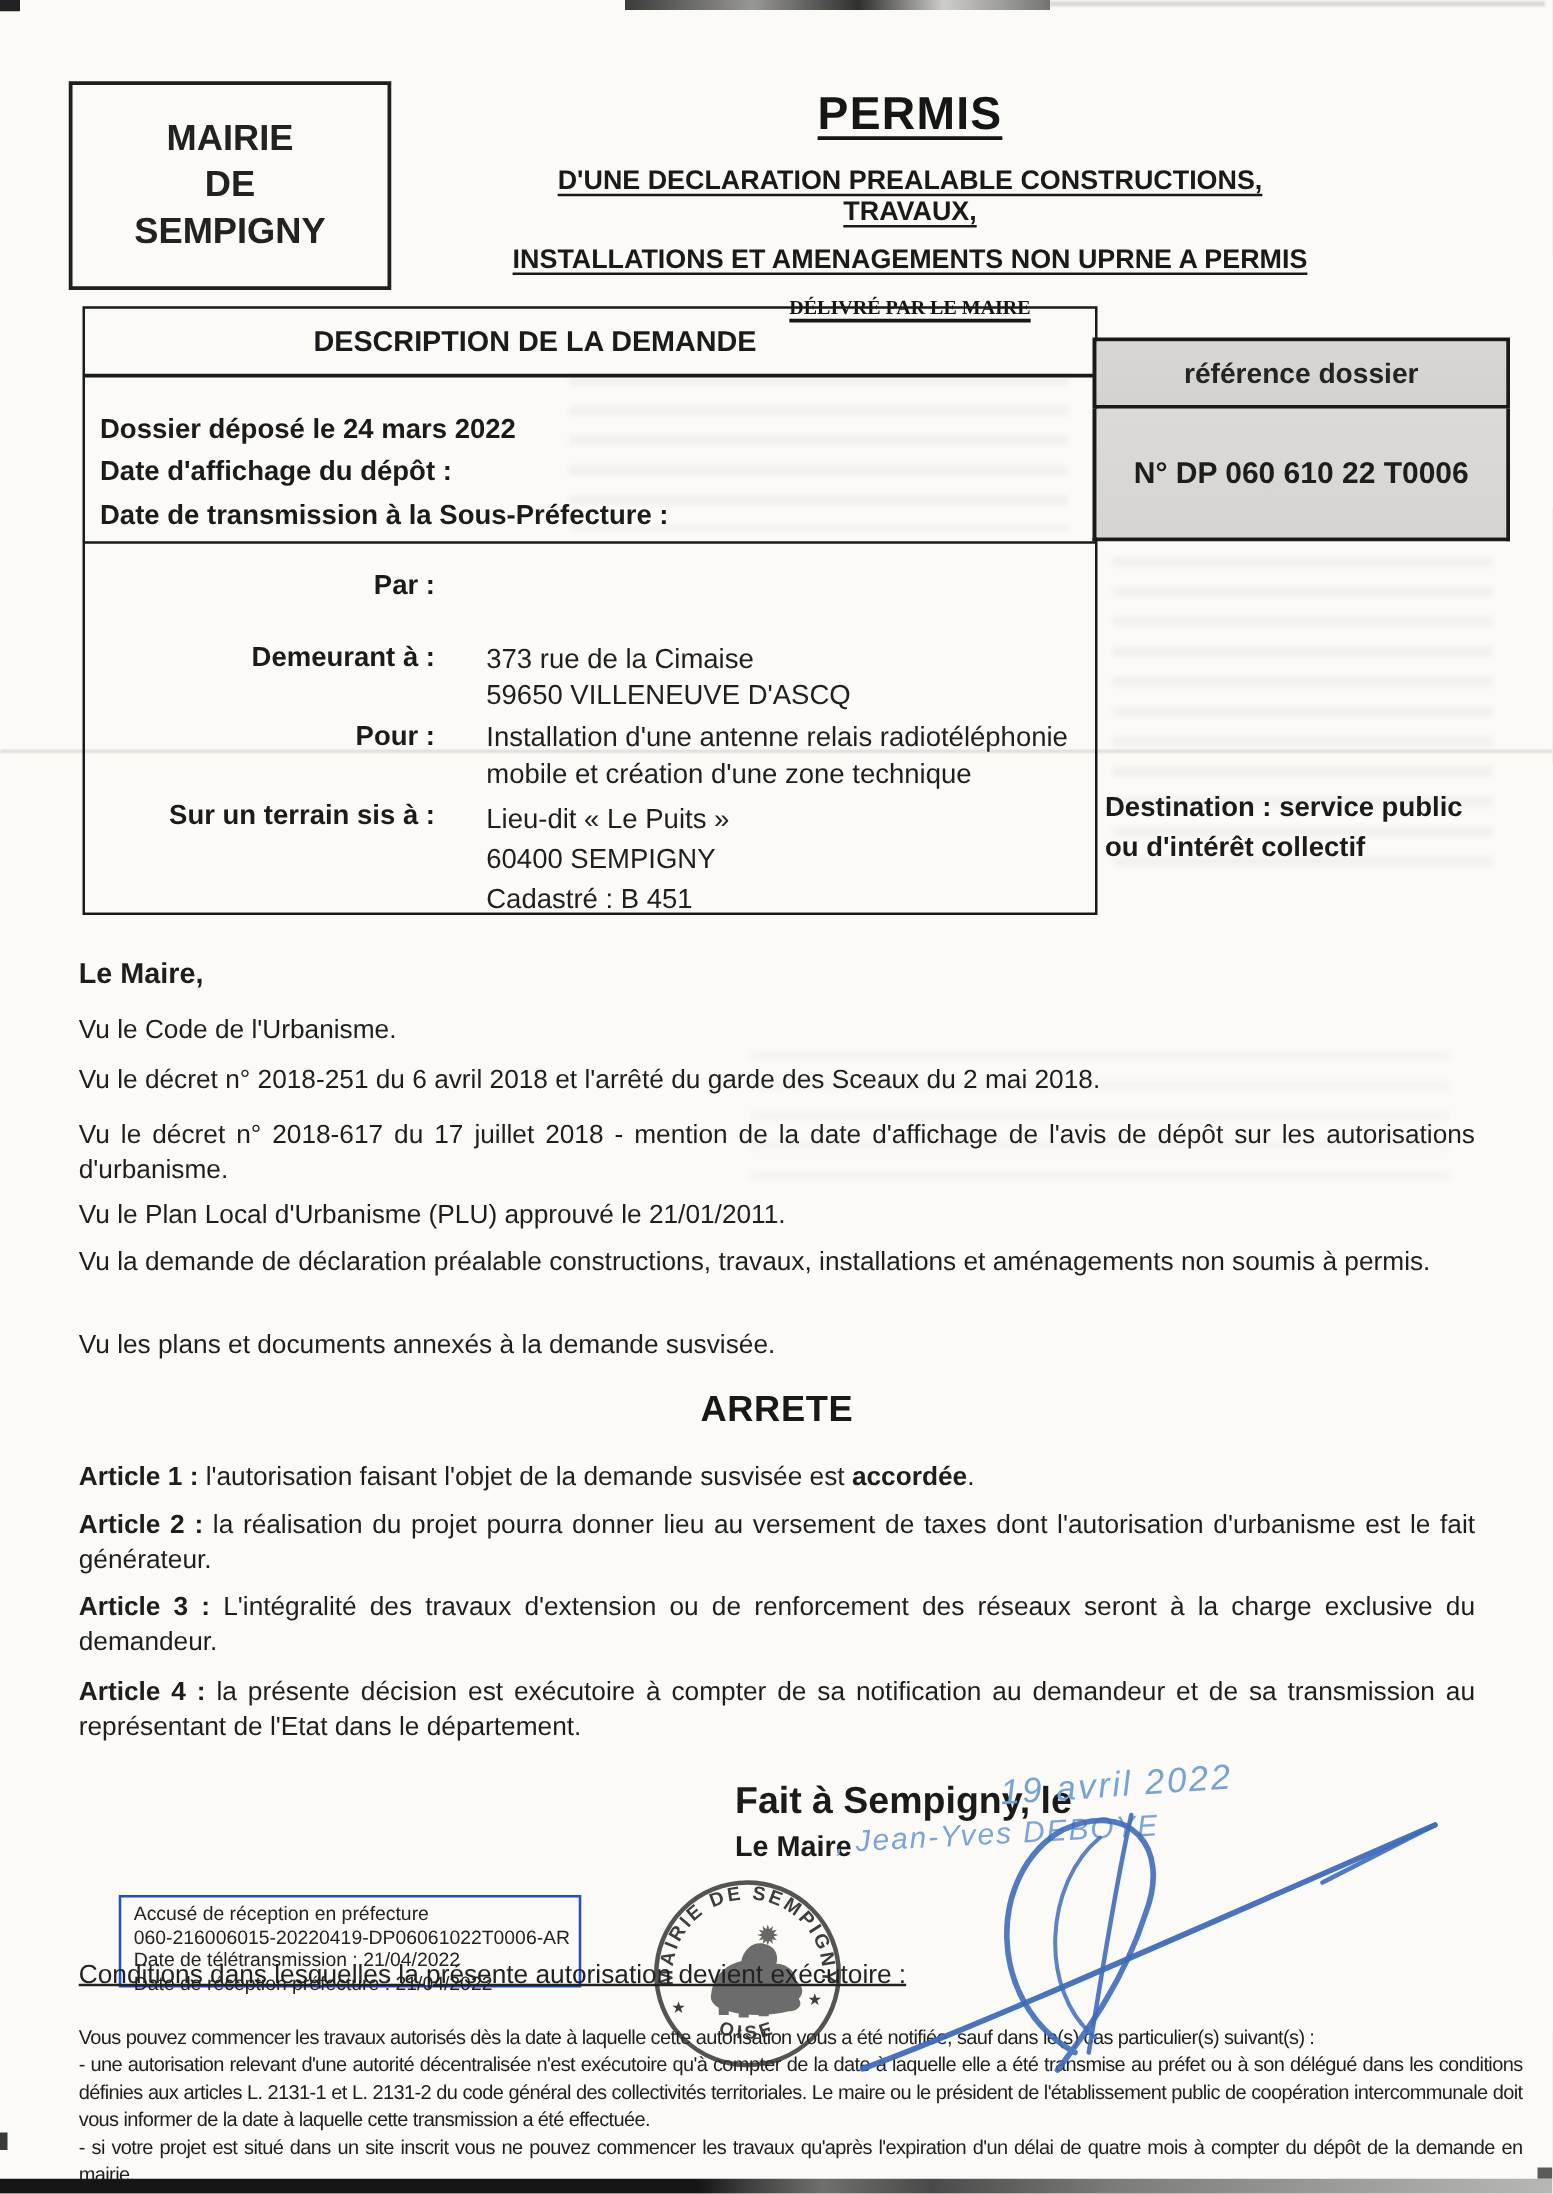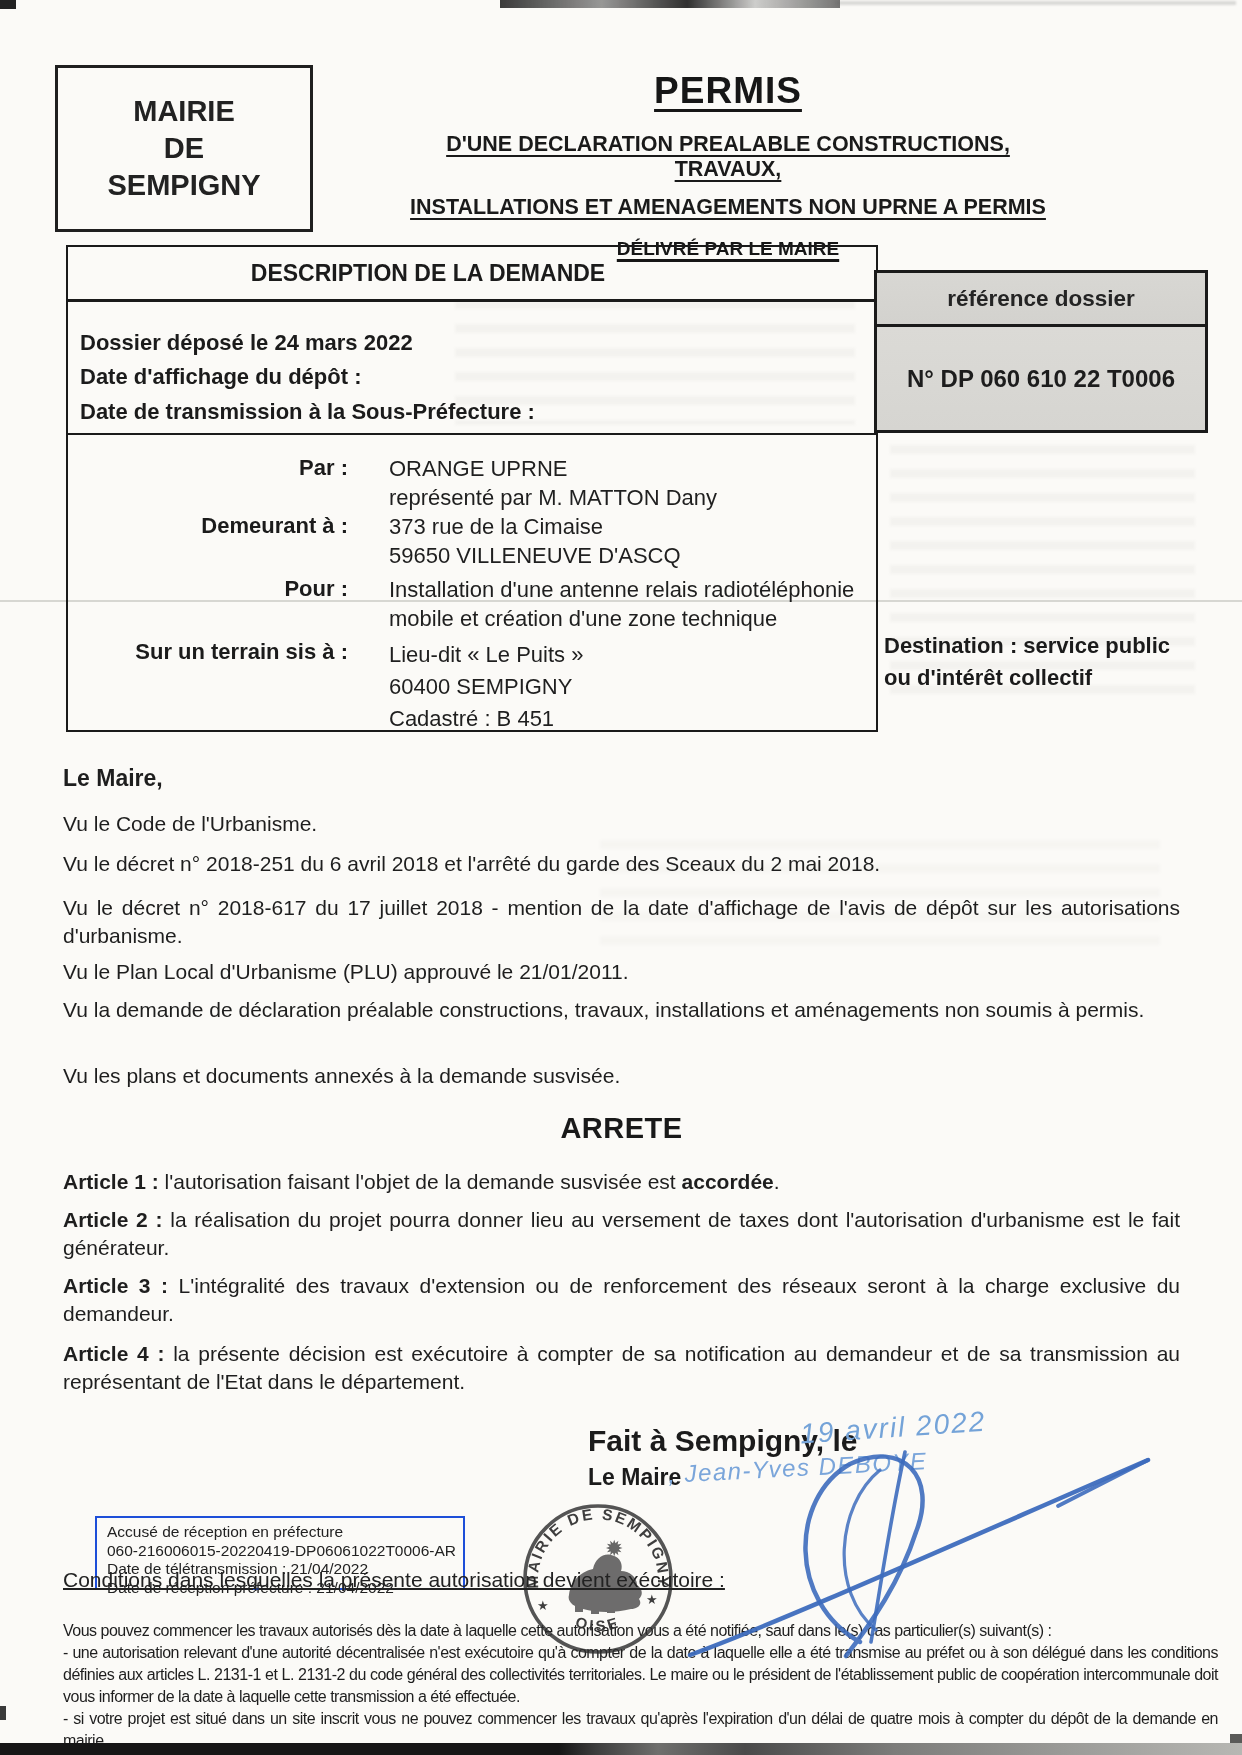--- a/index.html
+++ b/index.html
@@ -25,22 +25,22 @@
     filter:blur(1.6px);opacity:.55;}
   
   .mairie-box{left:55px;top:65px;width:252px;height:161px;border:3px solid #1f1f1f;
     display:flex;flex-direction:column;justify-content:center;align-items:center;
     font-weight:bold;font-size:29px;line-height:37px;color:#222;}
   .title-block{left:392px;top:70px;width:672px;text-align:center;}
   .doc-title{font-size:37px;font-weight:bold;letter-spacing:1px;color:#161616;
     text-decoration:underline;text-decoration-thickness:3px;text-underline-offset:6px;margin:0 0 20px 0;}
   .doc-sub{font-size:21.5px;font-weight:bold;color:#1a1a1a;margin:0 0 13px 0;
     text-decoration:underline;text-decoration-thickness:2px;text-underline-offset:4px;}
-  .doc-delivered{font-size:19px;font-weight:bold;color:#161616;margin-top:18px;
-    text-decoration:underline;text-decoration-thickness:2.5px;text-underline-offset:4px;}
+  .doc-delivered{font-size:16px;font-weight:bold;color:#161616;margin-top:18px;
+    text-decoration:underline;text-decoration-thickness:2.5px;text-underline-offset:4px;font-family:Liberation Serif, serif;}
   
   .tbl-left{left:66px;top:245px;width:808px;height:483px;border:2.5px solid #1a1a1a;}
   .tbl-left-header{height:52px;border-bottom:3px solid #1a1a1a;display:flex;align-items:center;justify-content:center;
     font-size:23px;font-weight:bold;padding-right:88px;color:#1b1b1b;}
   .dates-sect{height:131px;border-bottom:2.5px solid #1a1a1a;position:relative;}
   .date-line{position:absolute;left:12px;font-size:22px;font-weight:bold;color:#1b1b1b;white-space:nowrap;}
   .fieldrow{position:absolute;left:0;width:800px;display:flex;gap:28px;}
   .fieldrow .lbl{width:280px;text-align:right;font-weight:bold;font-size:22px;color:#1b1b1b;flex:none;}
   .fieldrow .vals{margin-left:13px;font-size:22px;color:#1f1f1f;line-height:28.5px;}
   .ref-header{left:874px;top:270px;width:334px;height:57px;border:3px solid #1a1a1a;box-sizing:border-box;
@@ -104,24 +104,20 @@
 
   <div class="abs tbl-left">
     <div class="tbl-left-header">DESCRIPTION DE LA DEMANDE</div>
     <div class="dates-sect">
       <div class="date-line" style="top:28px;">Dossier déposé le 24 mars 2022</div>
       <div class="date-line" style="top:62px;">Date d'affichage du dépôt :</div>
       <div class="date-line" style="top:97px;">Date de transmission à la Sous-Préfecture :</div>
     </div>
     <div class="fieldrow" style="top:208px;">
       <div class="lbl">Par :</div>
-      <div class="vals">
-        <div>ORANGE UPRNE</div>
-        <div>représenté par M. MATTON Dany</div>
-      </div>
     </div>
     <div class="fieldrow" style="top:266px;">
       <div class="lbl">Demeurant à :</div>
       <div class="vals">
         <div>373 rue de la Cimaise</div>
         <div>59650 VILLENEUVE D'ASCQ</div>
       </div>
     </div>
     <div class="fieldrow" style="top:329px;">
       <div class="lbl">Pour :</div>

